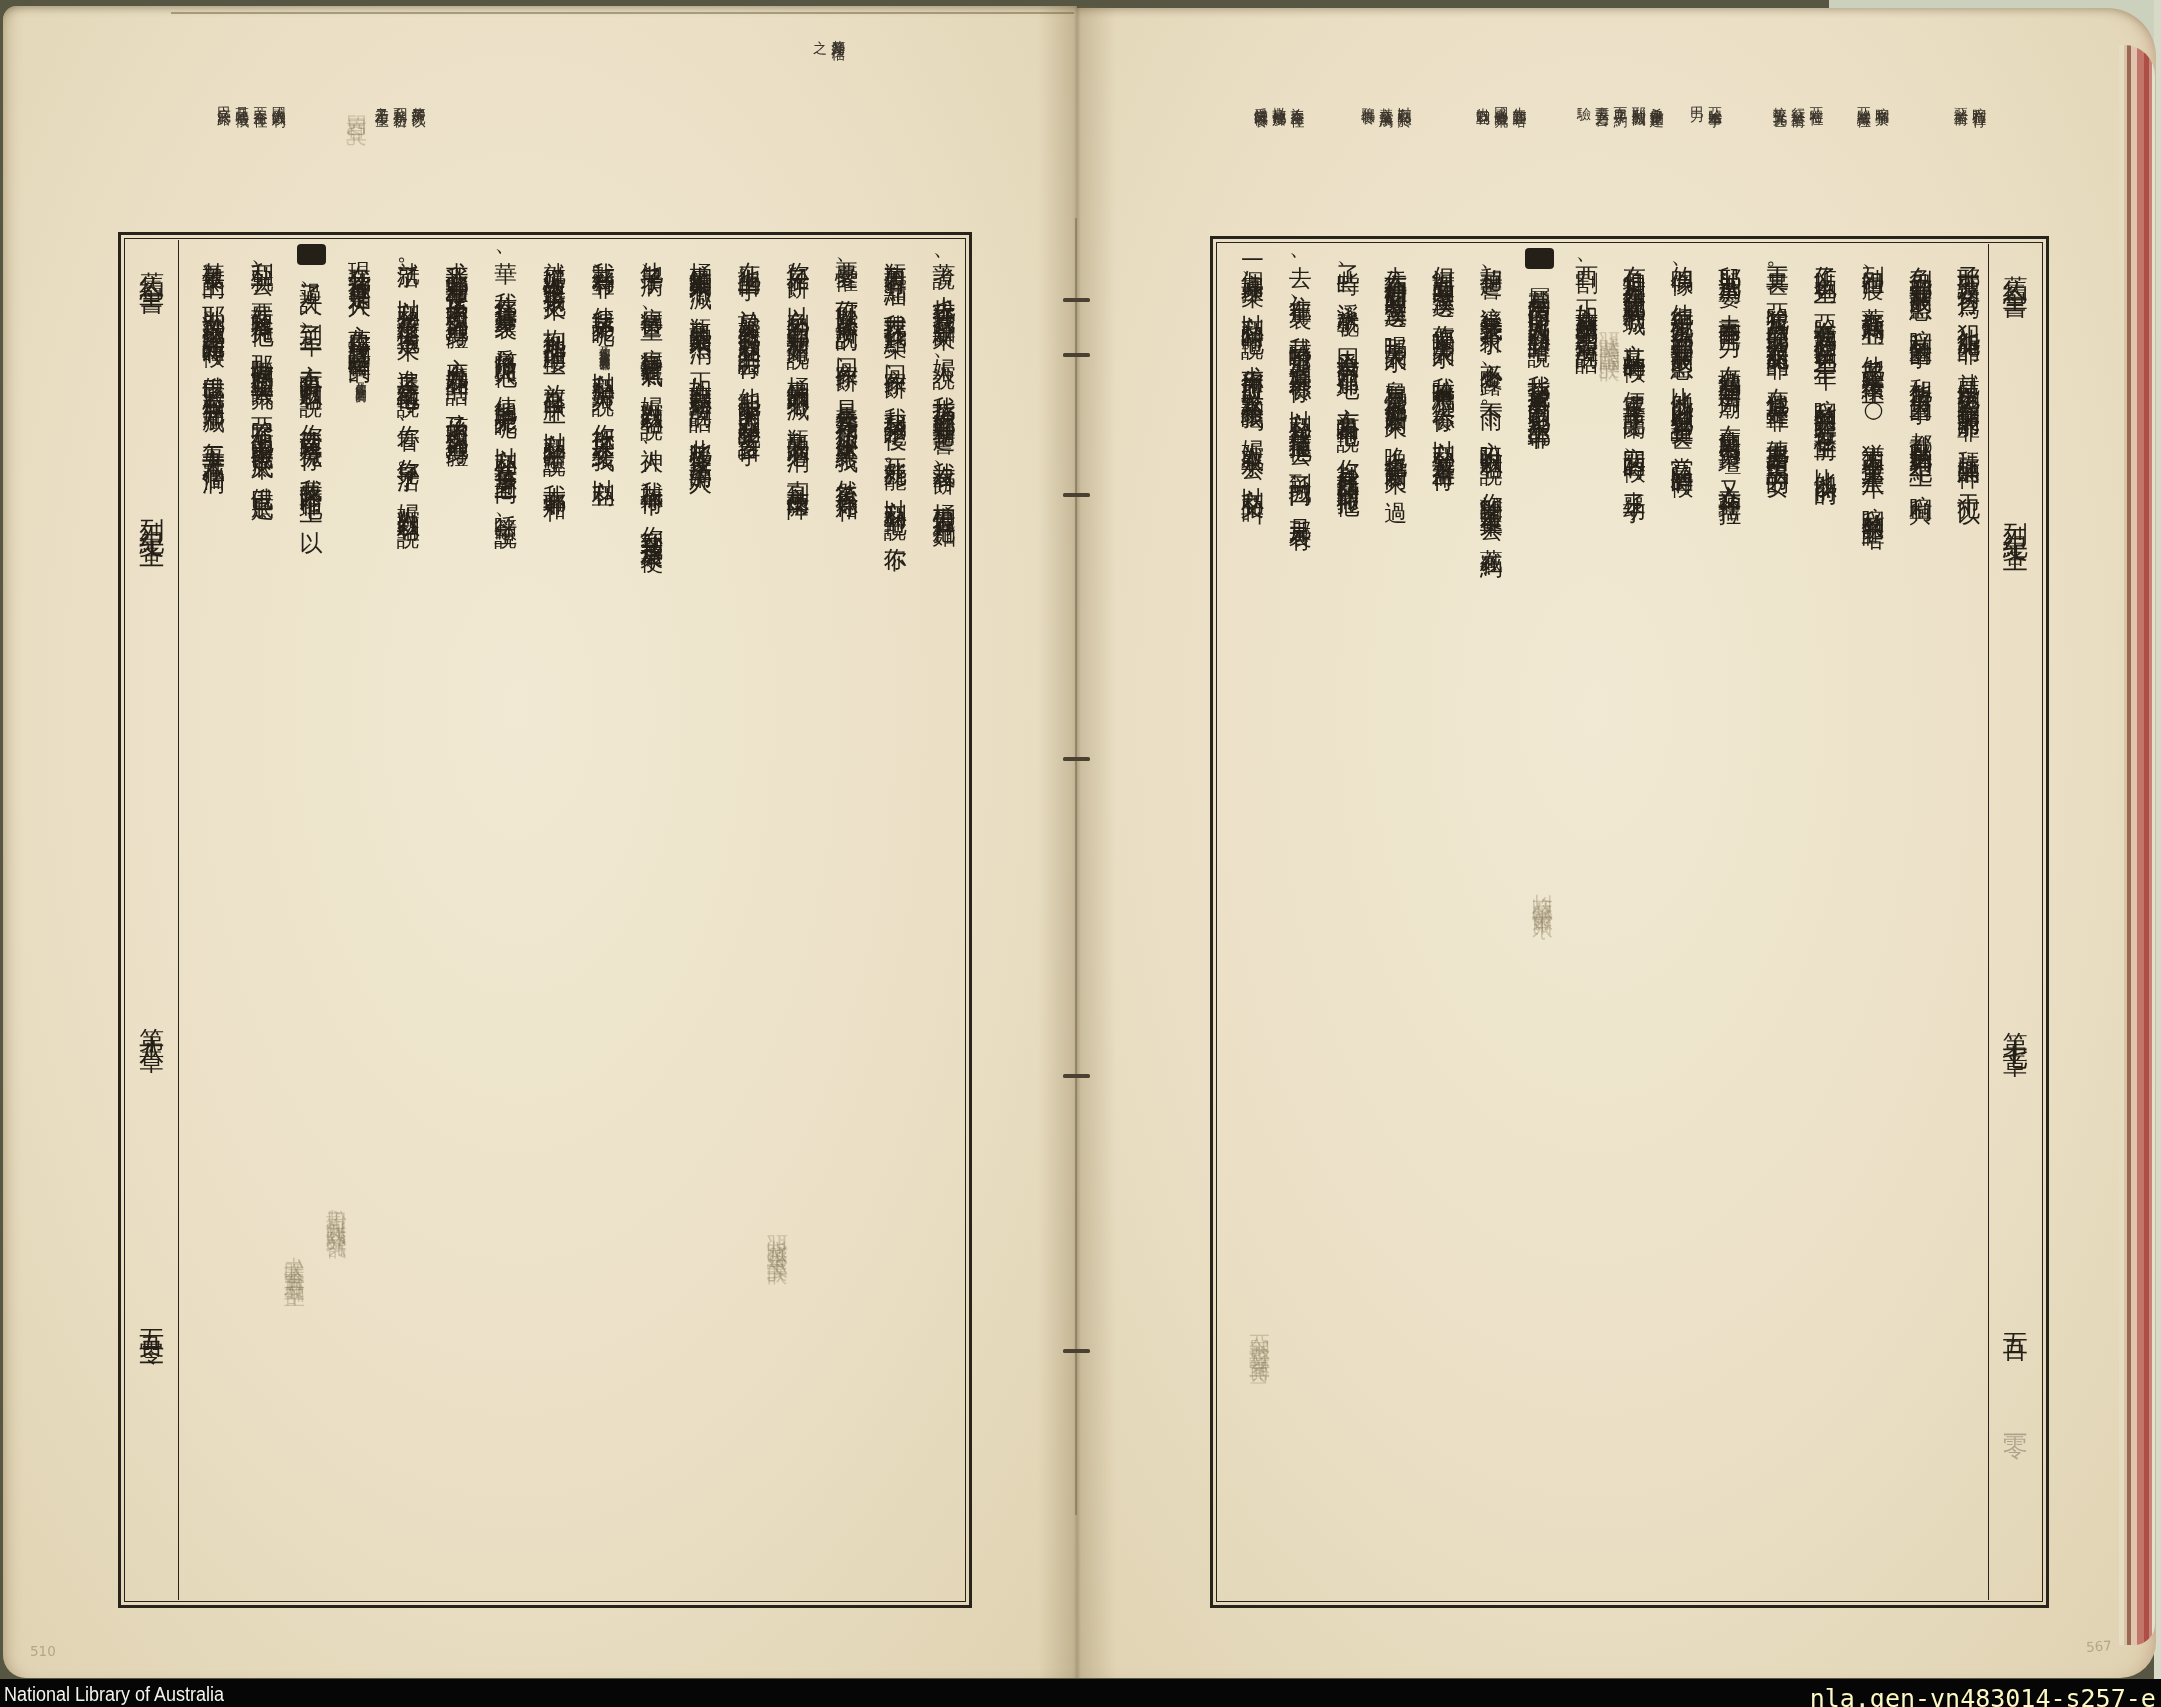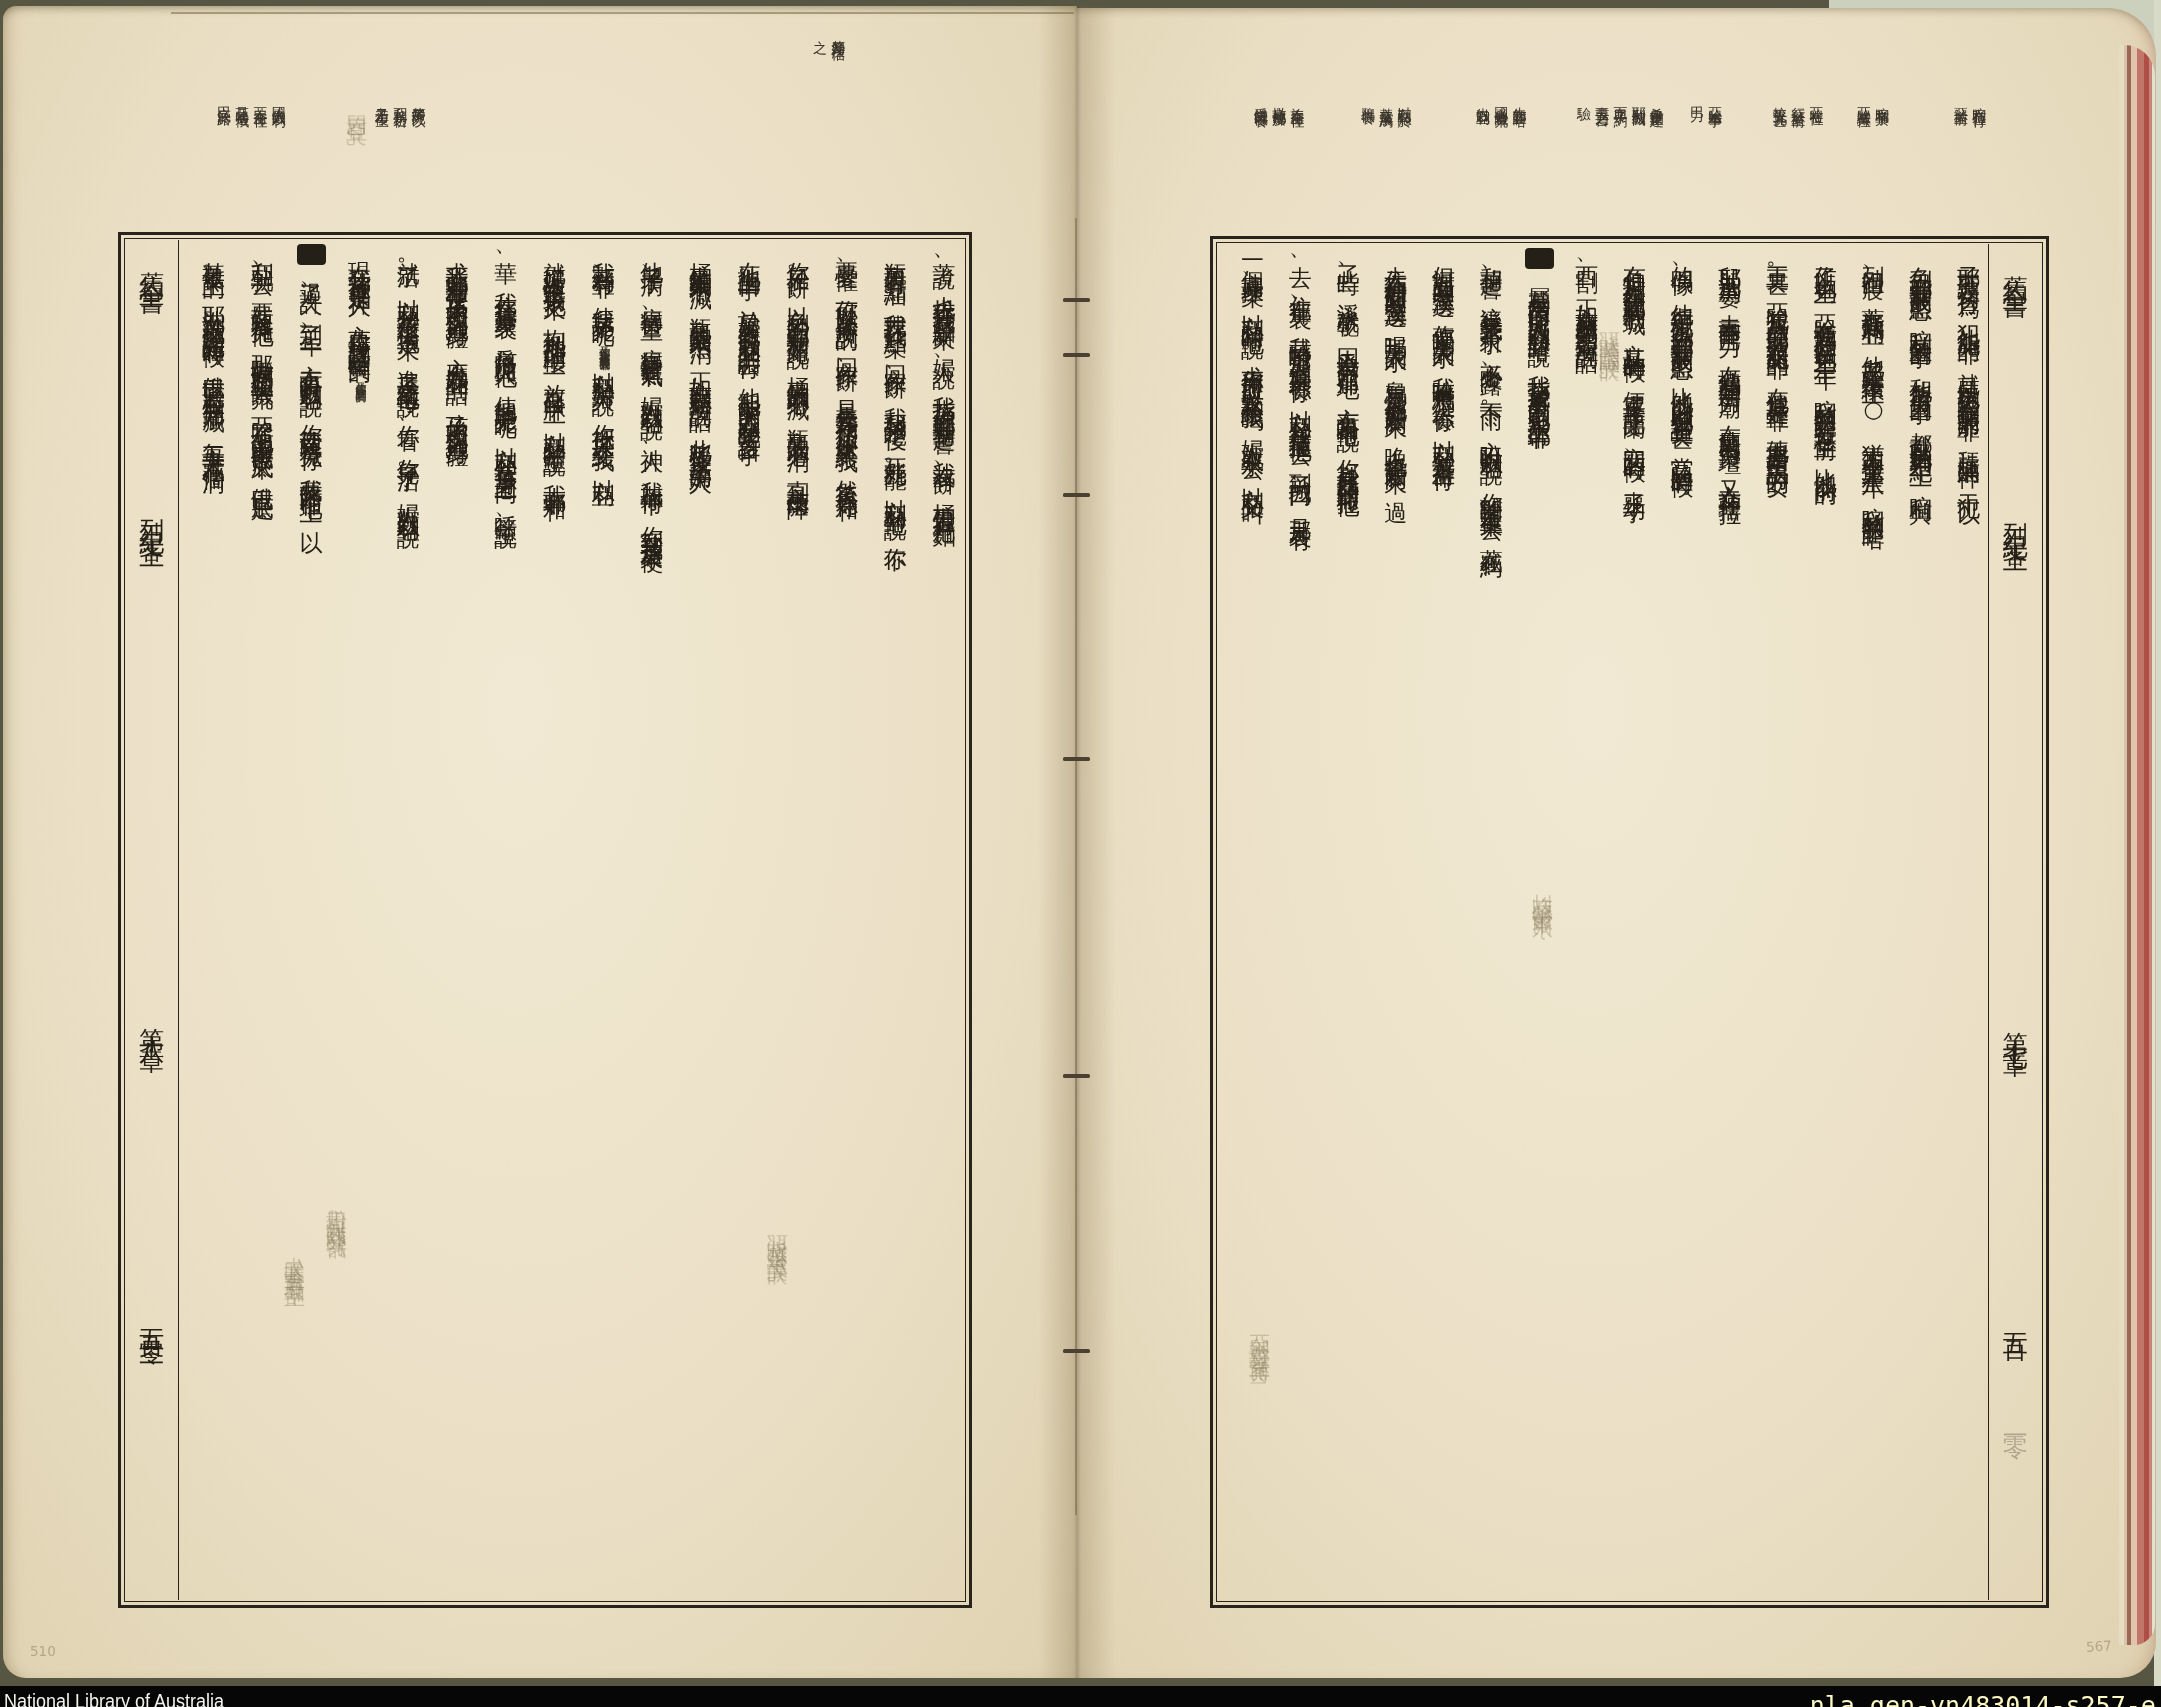--- a/index.html
+++ b/index.html
@@ -64,21 +64,21 @@
 
   
   .ghost{position:absolute;writing-mode:vertical-rl;text-orientation:upright;
     color:rgba(125,112,82,.30);font-size:21px;letter-spacing:3.6px;transform:scaleX(-1);
     filter:blur(0.5px);white-space:nowrap;}
 
   .pencil{position:absolute;font-family:"DejaVu Sans","Liberation Sans",sans-serif;
     font-size:13.5px;color:rgba(120,100,70,.42);}
 
   
-  .bar{position:absolute;left:0;bottom:0;width:2161px;height:22px;background:#060606;}
+  .bar{position:absolute;left:0;bottom:0;width:2161px;height:29px;background:#060606;}
   .bar .lib{position:absolute;left:4.1px;top:4.1px;color:#f4f4ee;
     font-family:"Liberation Sans","DejaVu Sans",sans-serif;font-size:20px;
     transform:scaleX(.9);transform-origin:left center;letter-spacing:0;}
   .bar .id{position:absolute;right:5.2px;top:5.2px;color:#fef9c3;
     font-family:"DejaVu Sans Mono","Liberation Mono",monospace;font-size:25px;}
 </style>
 </head>
 <body>
 
 <div class="bg-top-right"></div>

